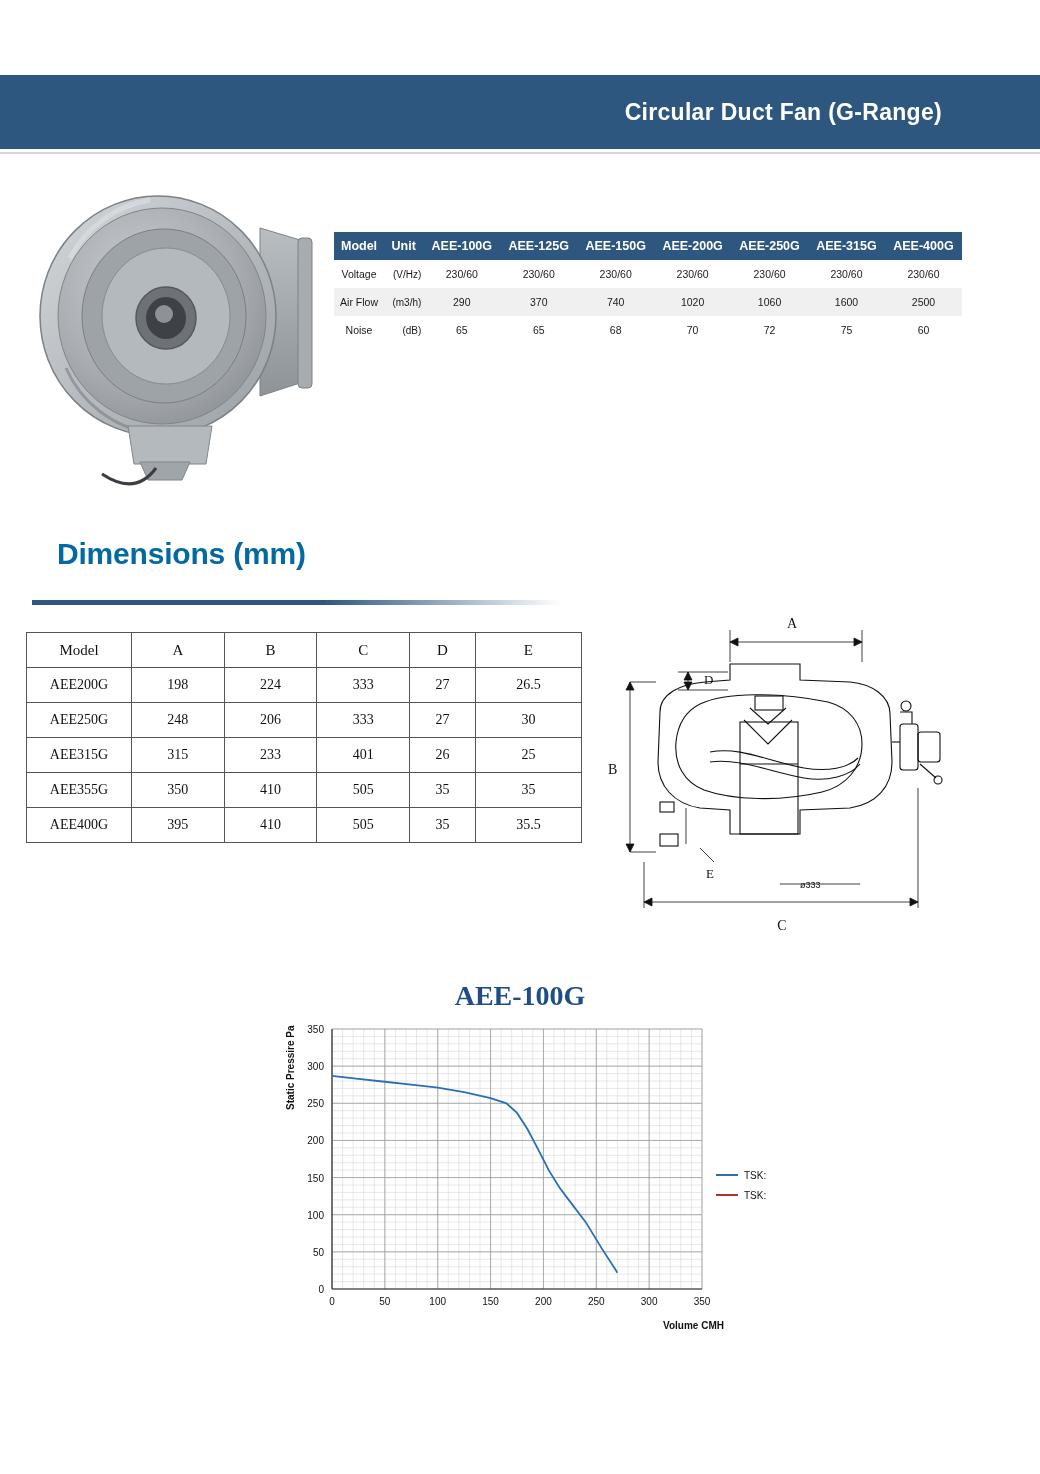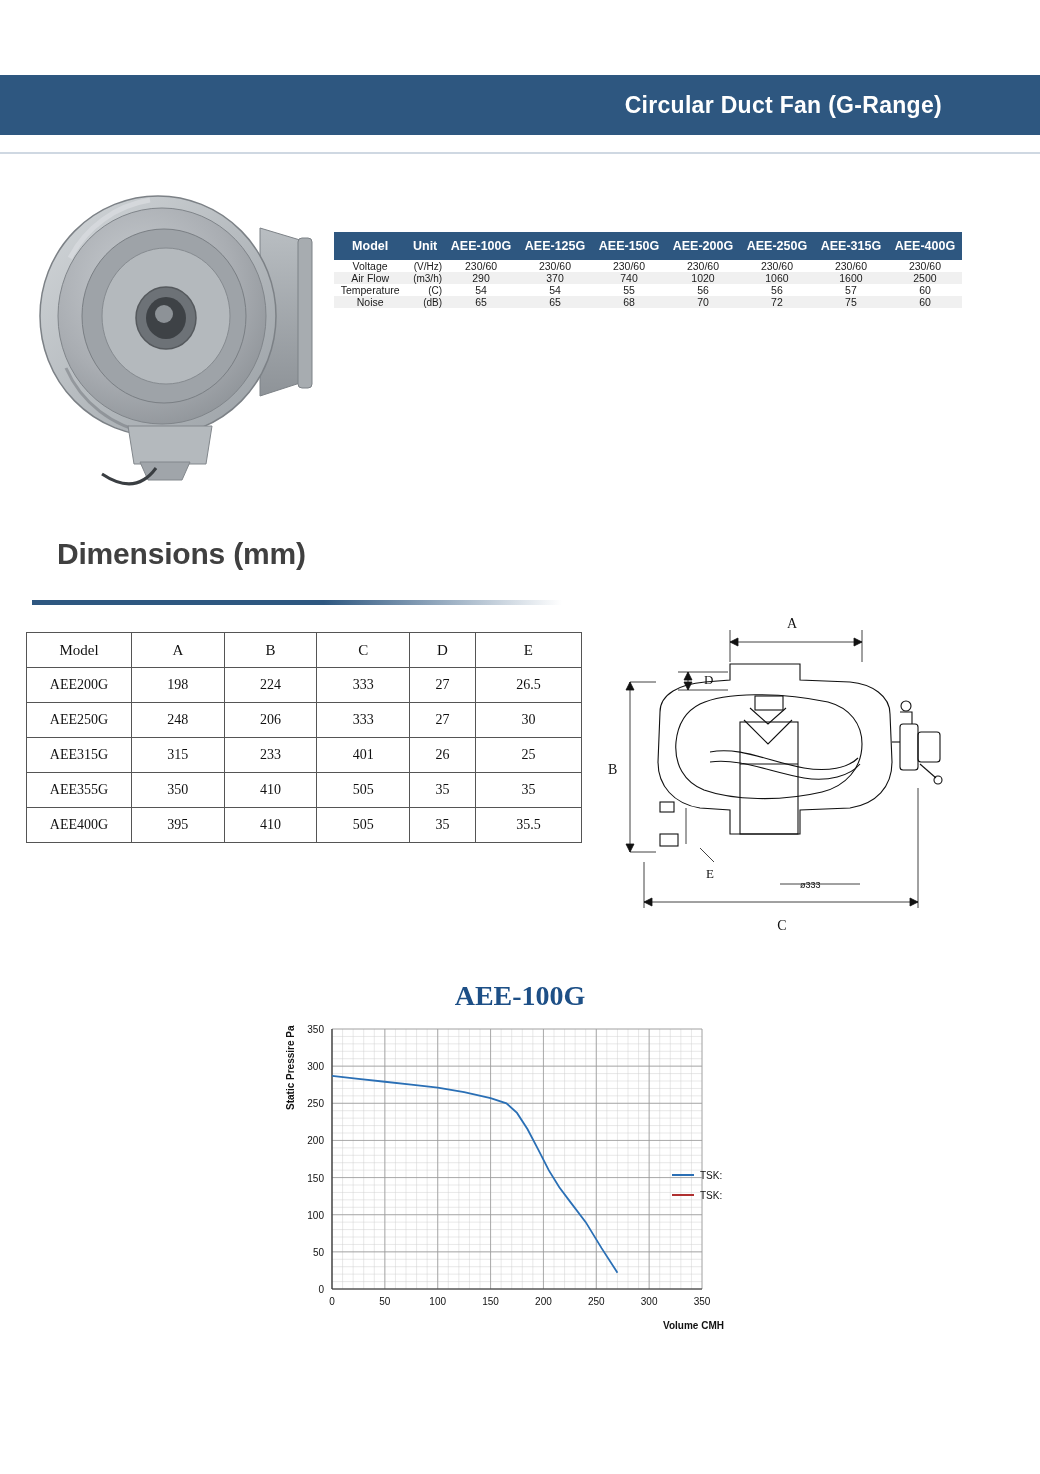--- a/index.html
+++ b/index.html
@@ -14,21 +14,21 @@
     position: relative;
     overflow: hidden;
   }
 
   
   .header-bar {
     position: absolute;
     top: 75px;
     left: 0;
     width: 1040px;
-    height: 60px;
+    height: 74px;
     background: #2e5780;
     display: flex;
     align-items: center;
     justify-content: flex-end;
   }
   .header-title {
     color: #ffffff;
     font-size: 23px;
     font-weight: bold;
     letter-spacing: 0.3px;
@@ -67,21 +67,21 @@
     background: #2e5780;
     color: #fff;
     font-size: 12.5px;
     font-weight: bold;
     padding: 7px 2px;
     text-align: center;
     white-space: nowrap;
   }
   .spec-table td {
     text-align: center;
-    padding: 0 2px;
+    padding: 8px 2px;
     font-size: 10.5px;
     color: #1a1a1a;
   }
   .spec-table tbody tr:nth-child(odd) { background: #ffffff; }
   .spec-table tbody tr:nth-child(even) { background: #f0f0f0; }
   .spec-table td.rowlabel {
     font-size: 10.5px;
     text-align: center;
   }
   .spec-table td.unitcol {
@@ -89,21 +89,21 @@
     text-align: right;
   }
 
   
   .dim-title {
     position: absolute;
     top: 537px;
     left: 57px;
     font-size: 30px;
     font-weight: bold;
-    color: #404040;
+    color: #0369a1;
     letter-spacing: -0.2px;
   }
   .dim-rule {
     position: absolute;
     top: 600px;
     left: 32px;
     width: 530px;
     height: 5px;
     background: linear-gradient(to right, #2e5780 0%, #2e5780 55%, #ffffff 100%);
   }
@@ -175,20 +175,21 @@
     font-weight: bold;
     color: #111;
     margin-left: 21px;
   }
   .legend {
     position: absolute;
     left: 672px;
     top: 1165px;
     font-size: 10px;
     color: #111;
+    padding-left: 44px;
   }
   .legend .row { display: flex; align-items: center; height: 20px; }
   .legend .swatch { width: 22px; height: 2px; margin-right: 6px; }
 </style>
 </head>
 <body>
 
 <div class="header-bar">
   <div class="header-title">Circular Duct Fan (G-Range)</div>
 </div>
@@ -263,31 +264,20 @@
     <tr>
       <td class="rowlabel">Air Flow</td>
       <td class="unitcol">(m3/h)</td>
       <td>290</td>
       <td>370</td>
       <td>740</td>
       <td>1020</td>
       <td>1060</td>
       <td>1600</td>
       <td>2500</td>
-    </tr>
-    <tr>
-      <td class="rowlabel">Temperature</td>
-      <td class="unitcol">(C)</td>
-      <td>54</td>
-      <td>54</td>
-      <td>55</td>
-      <td>56</td>
-      <td>56</td>
-      <td>57</td>
-      <td>60</td>
     </tr>
     <tr>
       <td class="rowlabel">Noise</td>
       <td class="unitcol">(dB)</td>
       <td>65</td>
       <td>65</td>
       <td>68</td>
       <td>70</td>
       <td>72</td>
       <td>75</td>

